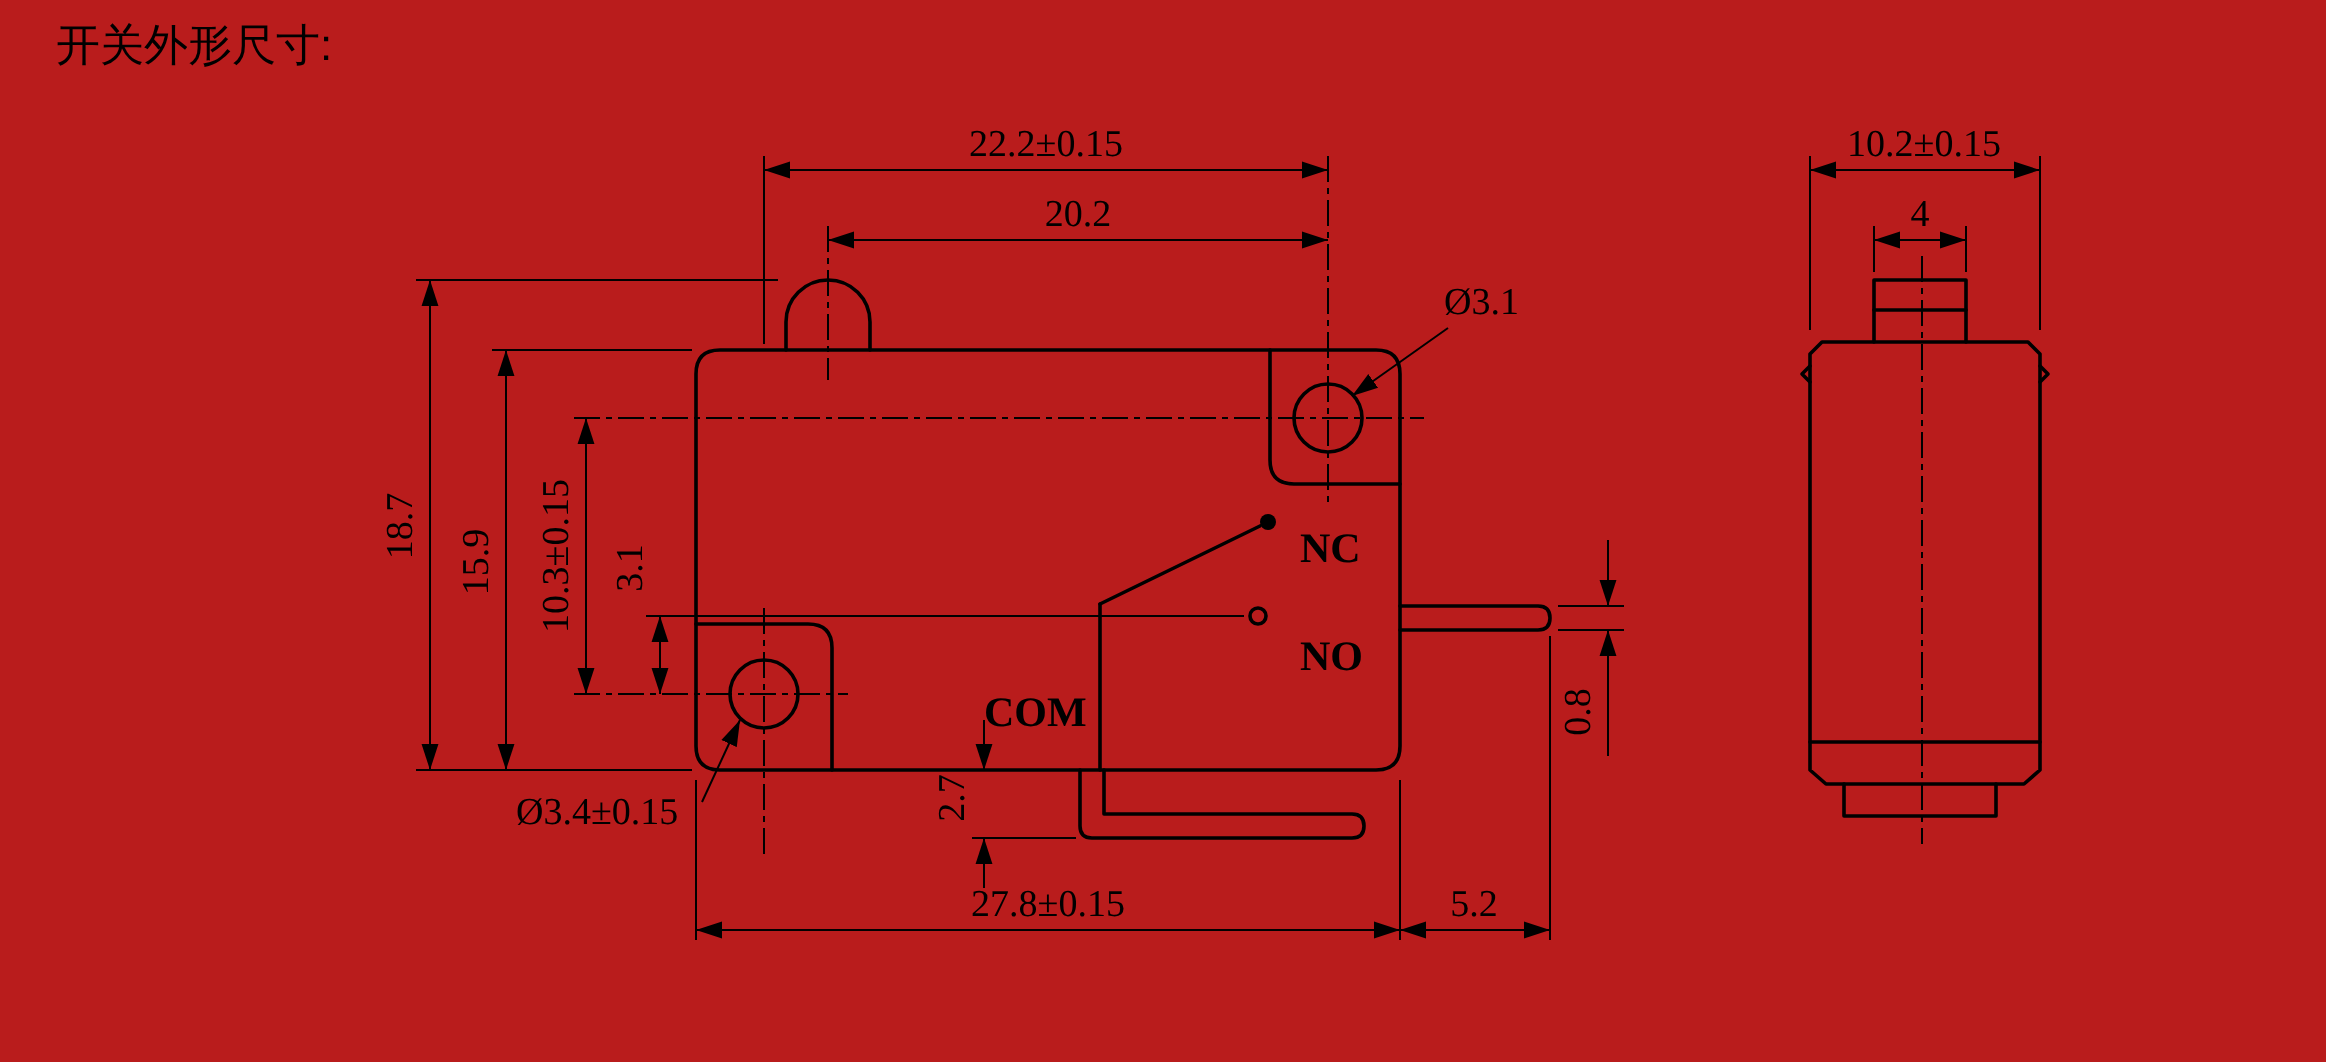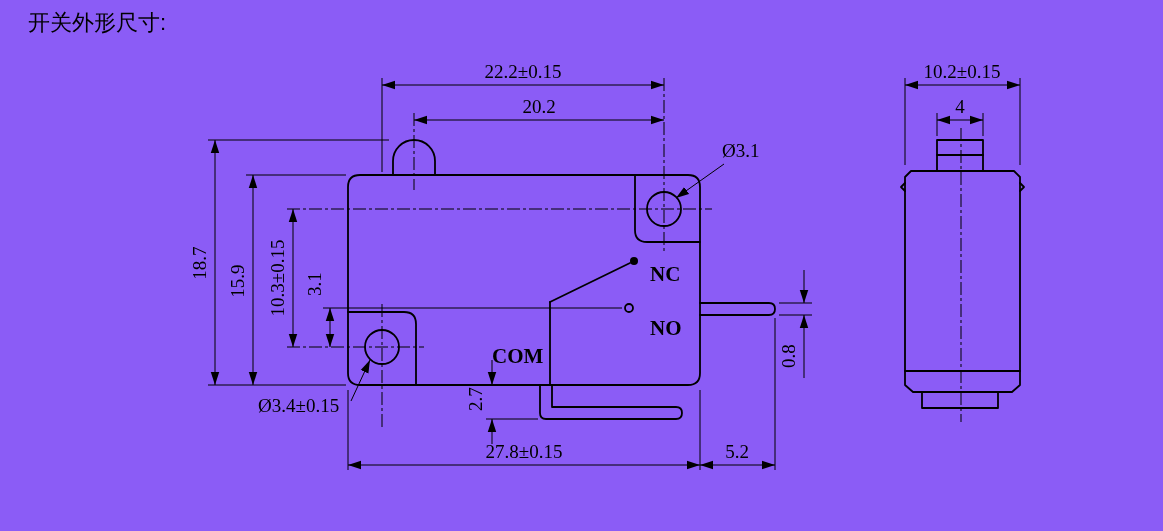--- a/index.html
+++ b/index.html
@@ -1,16 +1,16 @@
 <!DOCTYPE html>
 <html><head>
 <meta charset="utf-8">
 <style>
   html,body{margin:0;padding:0;background:#ffffff;}
-  .sheet{position:relative;width:1163px;height:531px;background:#8b5cf6;overflow:hidden;
+  .sheet{position:relative;width:1163px;height:531px;background:#b91c1c;overflow:hidden;
          font-family:"Liberation Sans",sans-serif;}
   svg{display:block;}
   .obj{stroke:#000;stroke-width:1.8;fill:none;stroke-linecap:round;stroke-linejoin:round;}
   .thin{stroke:#000;stroke-width:1;fill:none;}
   .dim{stroke:#000;stroke-width:1;fill:none;}
   .cl{stroke:#000;stroke-width:1;fill:none;stroke-dasharray:13 3 3 3;}
   .dimtext{font-family:"Liberation Serif",serif;font-size:19px;fill:#000;}
   .lbl{font-family:"Liberation Serif",serif;font-weight:bold;font-size:21px;fill:#000;}
   .title{font-family:"Liberation Sans",sans-serif;font-size:22px;fill:#000;}
 </style>

